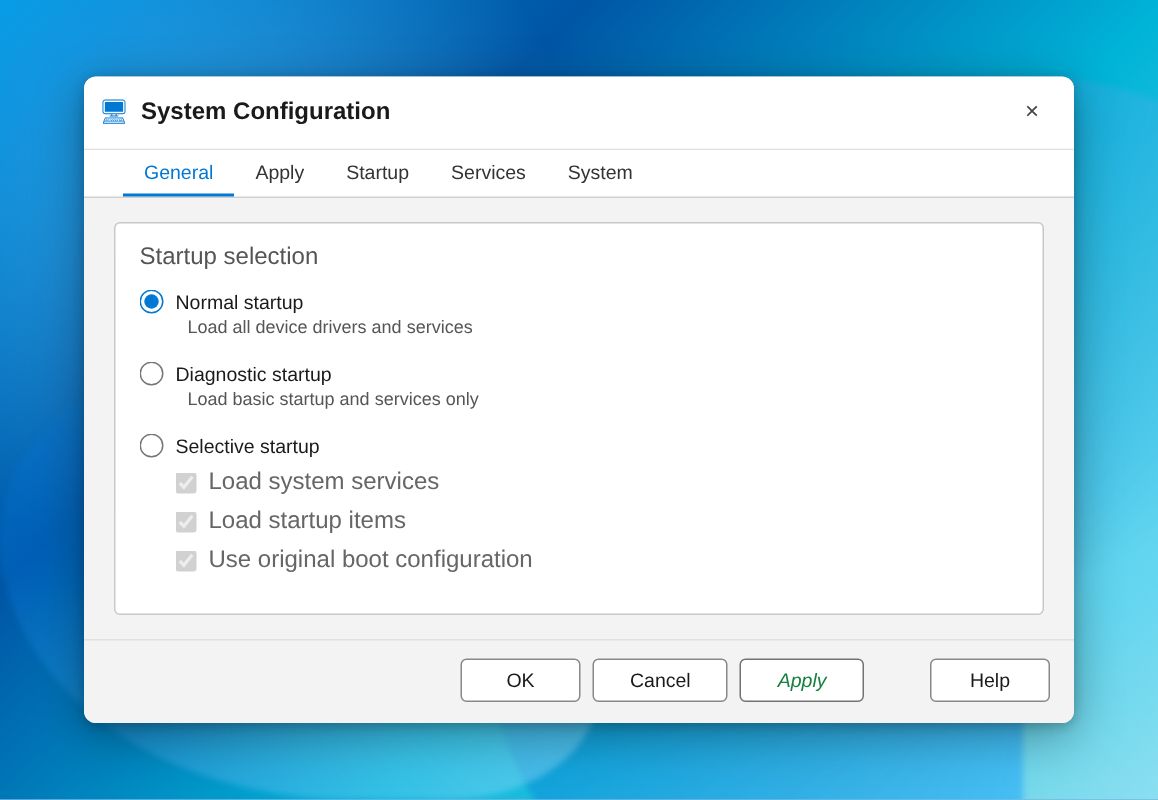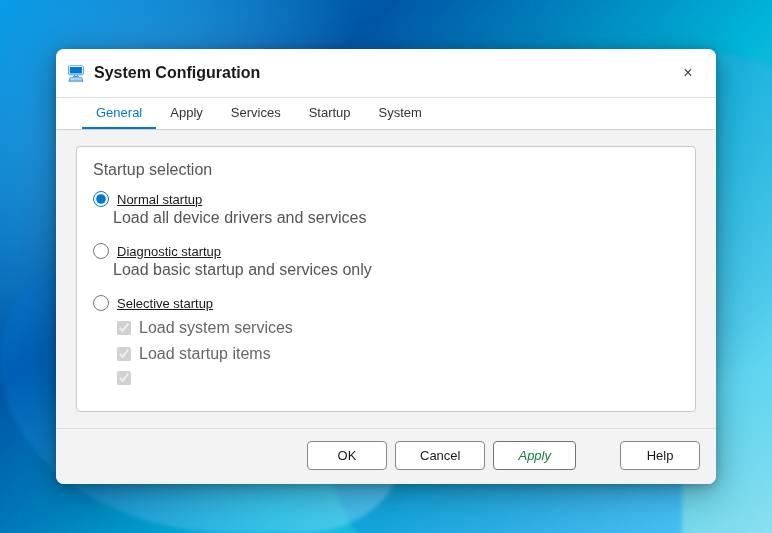--- a/index.html
+++ b/index.html
@@ -172,27 +172,26 @@
       width: 16px;
       height: 16px;
       margin: 0;
       accent-color: #0078d4;
       cursor: pointer;
     }
 
     .radio-label-text {
       font-size: 13px;
       color: #1a1a1a;
-      text-decoration: underline;
     }
 
     .radio-desc {
-      font-size: 16px;
+      font-size: 12px;
       color: #555;
-      margin-left: 20px;
+      margin-left: 32px;
       margin-bottom: 10px;
     }
 
     .checkbox-group {
       margin-left: 24px;
       margin-top: 8px;
       display: flex;
       flex-direction: column;
       gap: 8px;
     }
@@ -278,22 +277,22 @@
 
     <div class="title-bar">
       <div class="title-bar-icon">🖥</div>
       <span class="title-text">System Configuration</span>
       <button class="close-btn">×</button>
     </div>
 
     <div class="tab-bar">
       <button class="tab active">General</button>
       <button class="tab">Apply</button>
+      <button class="tab">Startup</button>
       <button class="tab">Services</button>
-      <button class="tab">Startup</button>
       <button class="tab">System</button>
     </div>
 
     <div class="content">
       <div class="section-box">
         <div class="section-title">Startup selection</div>
 
         <div class="radio-group">
 
           <div class="radio-item">
@@ -321,20 +320,21 @@
               <label class="checkbox-label">
                 <input type="checkbox" class="checkbox-input" checked="" disabled="" style="">
                 <span class="checkbox-text">Load system services</span>
               </label>
               <label class="checkbox-label">
                 <input type="checkbox" class="checkbox-input" checked="" disabled="" style="">
                 <span class="checkbox-text">Load startup items</span>
               </label>
               <label class="checkbox-label">
                 <input type="checkbox" class="checkbox-input" checked="" disabled="" style="">
+                <span class="checkbox-text">Use original boot configuration</span>
               </label>
             </div>
           </div>
 
         </div>
       </div>
     </div>
 
     <div class="button-bar">
       <button class="btn btn-primary">OK</button>

